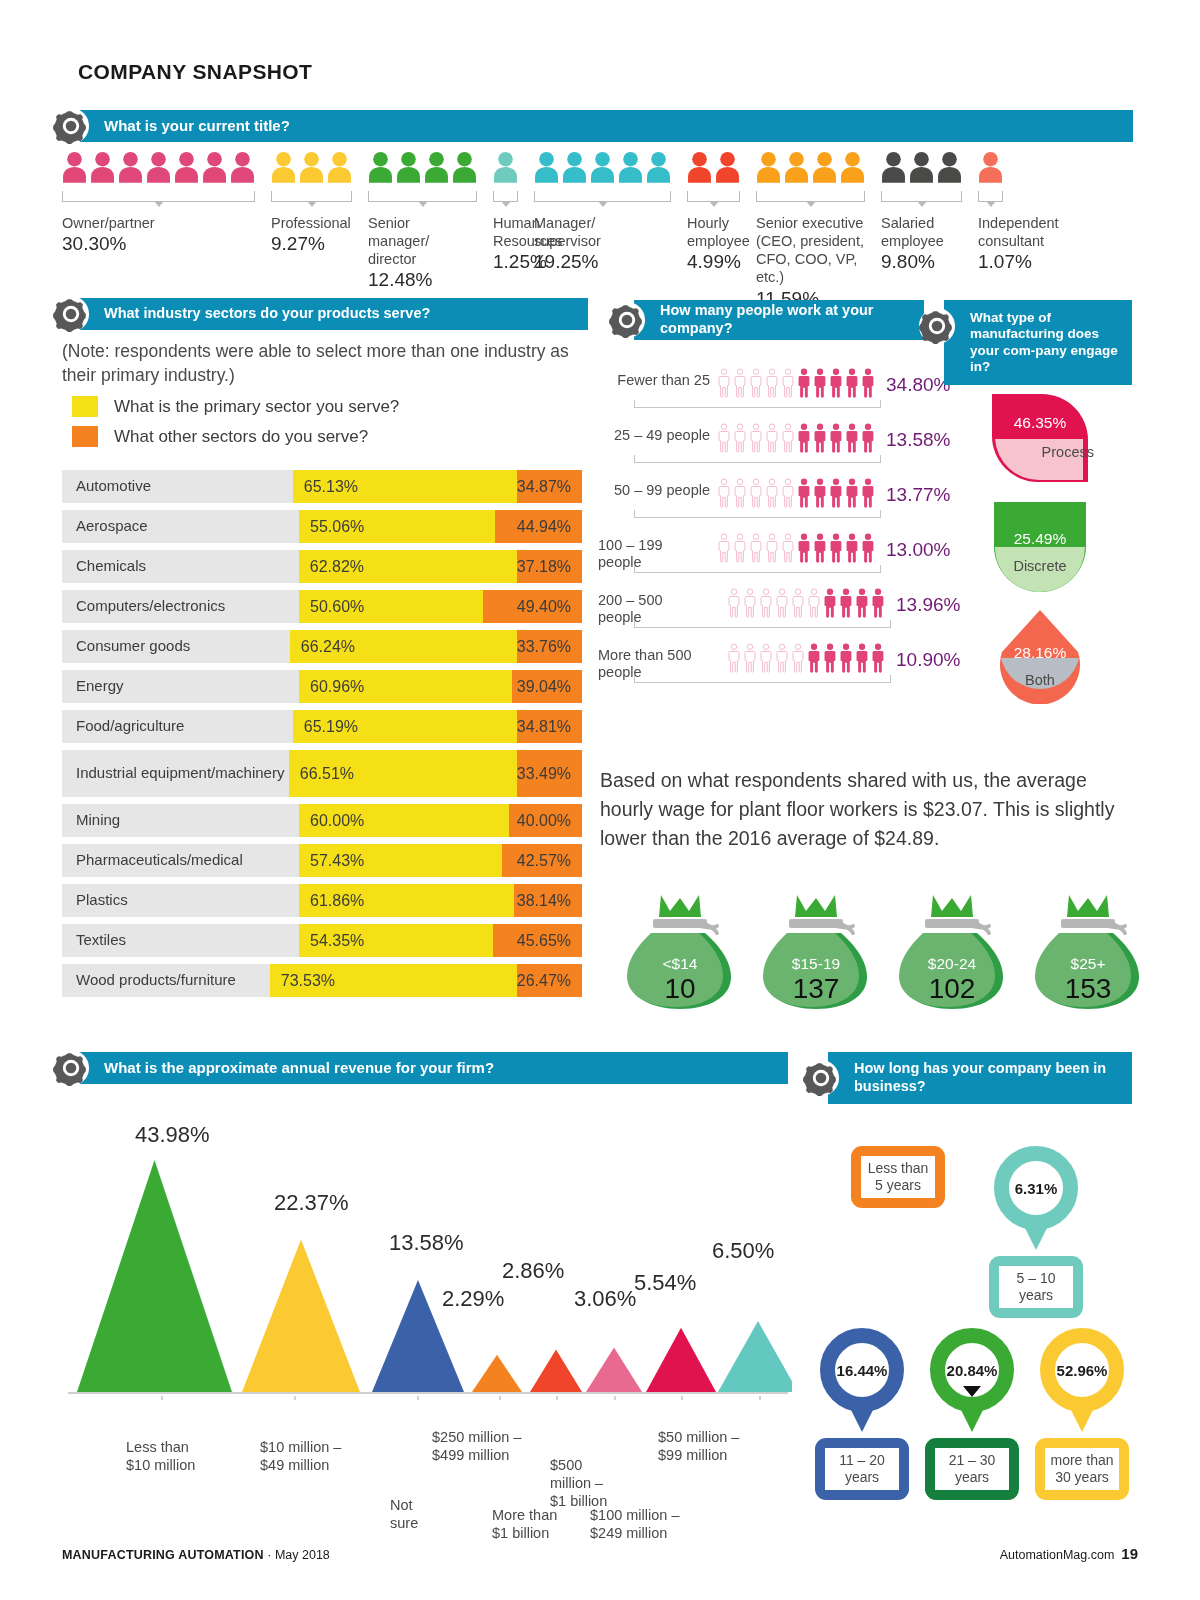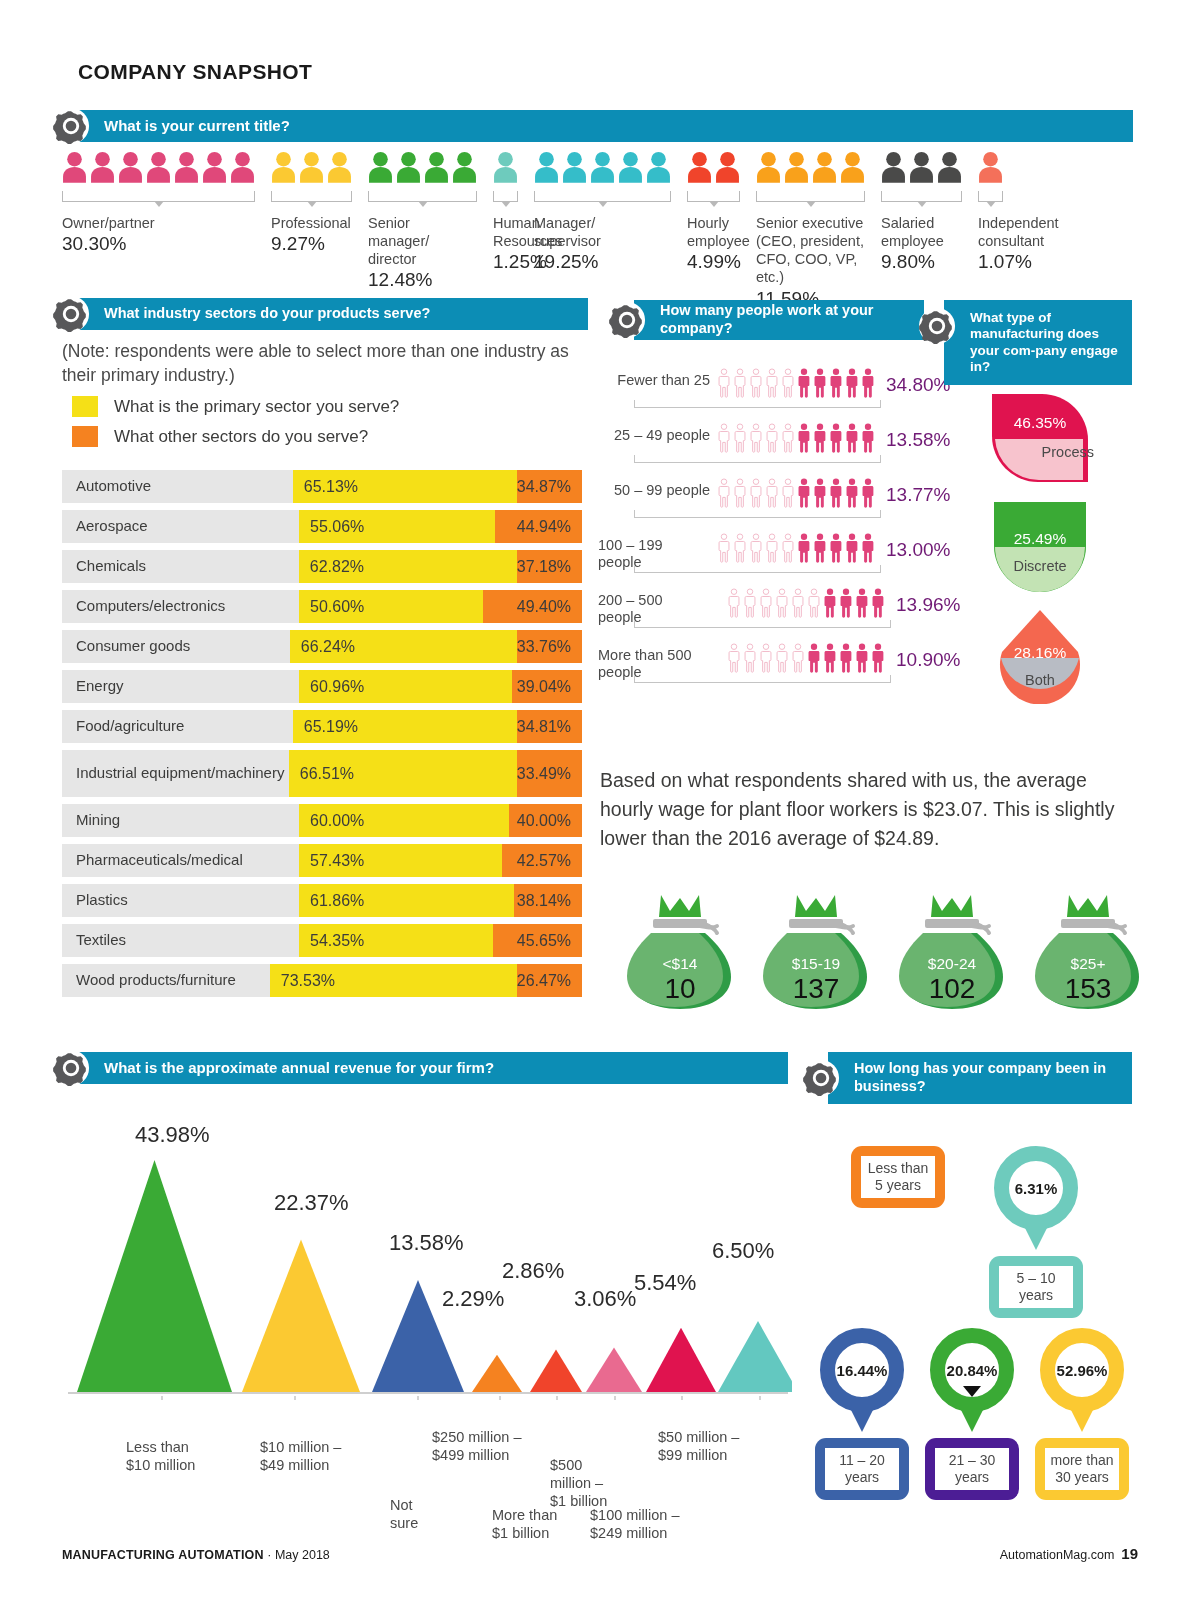--- a/index.html
+++ b/index.html
@@ -945,21 +945,21 @@
         </div>
       </div>
       <div class="pin" style="left: 110px; top: 188px;">
         <div style="position:relative;height:104px;">
           <div class="pin-circle" style="border-color:#3aaa35;">
             <span class="pct">20.84%</span>
           </div>
           <div class="pin-tail" style="border-top:26px solid #3aaa35;"></div>
           <div class="pin-inner-tri" style="border-top-color:#111111;"></div>
         </div>
-        <div class="pin-box" style="background:#4c1d95;">
+        <div class="pin-box" style="background:#15803d;">
           <div class="pin-box-inner">21 – 30<br>years</div>
         </div>
       </div>
       <div class="pin" style="left: 220px; top: 188px;">
         <div style="position:relative;height:104px;">
           <div class="pin-circle" style="border-color:#fbc932;">
             <span class="pct">52.96%</span>
           </div>
           <div class="pin-tail" style="border-top:26px solid #fbc932;"></div>
           <div class="pin-inner-tri" style="border-top-color:#ffffff;"></div>

